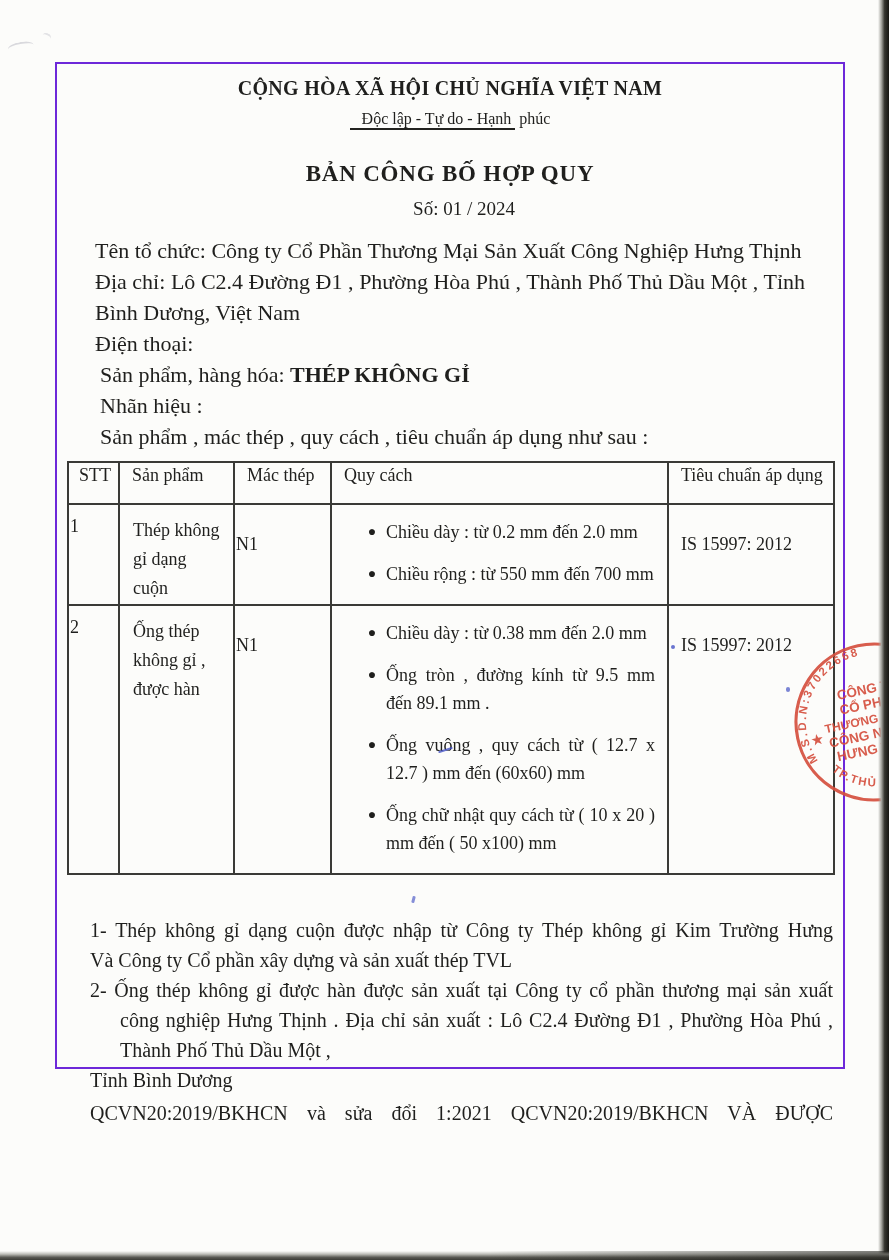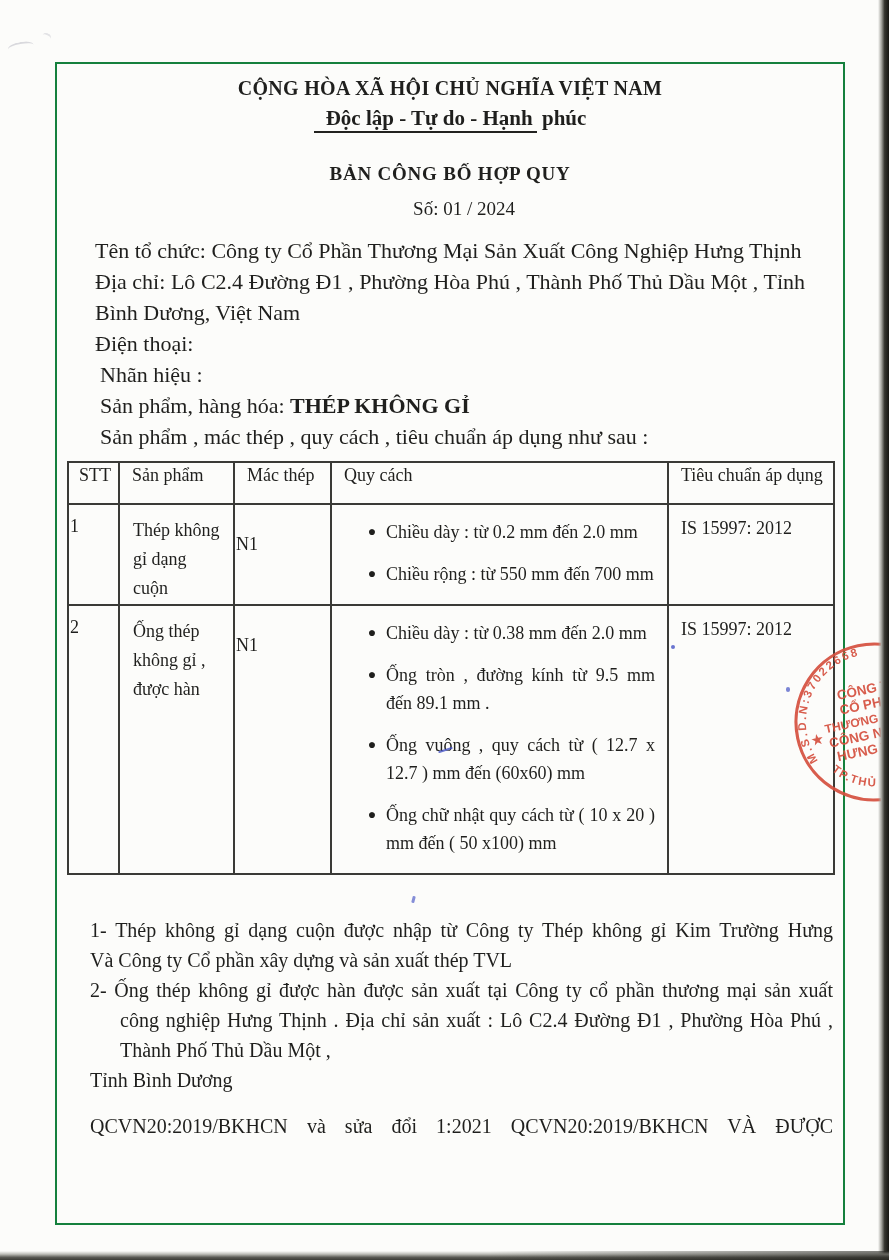--- a/index.html
+++ b/index.html
@@ -2,27 +2,27 @@
 <html><head>
 <meta charset="utf-8">
 <style>
   html,body{margin:0;padding:0;background:#ffffff;}
   .page{
     position:relative;width:889px;height:1260px;background:#fcfcfa;
     overflow:hidden;font-family:"Liberation Serif", serif;color:#1f1f1d;
   }
   
   .frame{
-    position:absolute;left:55px;top:62px;width:790px;height:1163px;
-    border:2px solid #15803d;box-sizing:border-box;background:transparent;
+    position:absolute;left:55px;top:62px;width:790px;height:1007px;
+    border:2px solid #6d28d9;box-sizing:border-box;background:transparent;
   }
   .h-national{margin:12px 6px 0;text-align:center;font-weight:bold;font-size:20px;line-height:24px;letter-spacing:.3px;}
-  .h-motto{margin:5px 4px 0;text-align:center;font-weight:bold;font-size:21px;line-height:27px;}
+  .h-motto{margin:5px 4px 0;text-align:center;font-weight:normal;font-size:16px;line-height:27px;}
   .h-motto .ul{border-bottom:2px solid #22221f;padding:0 4px 1px 12px;}
-  .h-title{margin:27px 0 0;text-align:center;font-weight:bold;font-size:19px;line-height:30px;letter-spacing:.8px;}
+  .h-title{margin:27px 0 0;text-align:center;font-weight:bold;font-size:23px;line-height:30px;letter-spacing:.8px;}
   .h-so{margin:7px 14px 0;text-align:center;font-size:19px;line-height:26px;padding-left:28px;}
   .info{margin:13px 38px 0 38px;font-size:22px;line-height:31px;}
   .info p{margin:0;}
   .info .addr{text-align:justify;}
   .info .shift{margin-left:5px;}
   .b{font-weight:bold;}
   .gap-top{margin-top:4px;}
 
   table.spec{
     border-collapse:collapse;table-layout:fixed;width:766px;margin:9px 0 0 10px;
@@ -31,21 +31,21 @@
   table.spec td,table.spec th{
     border:2px solid #3a3a36;vertical-align:top;box-sizing:border-box;
     font-weight:normal;text-align:left;
   }
   th.h{height:42px;vertical-align:middle;padding:2px 6px 2px 12px;}
   th.h.c{text-align:center;padding-left:9px;}
   td.stt{text-align:center;padding-top:11px;}
   td.sp{padding:11px 8px 0 13px;text-align:justify;line-height:29px;}
   td.mac{text-align:center;padding-top:29px;}
   td.qc{padding:13px 8px 2px 26px;}
-  td.tc{padding:13px 6px 0 12px;}
+  td.tc{padding:29px 6px 0 12px;}
   tr.r1 td{height:92px;}
   tr.r2 td{height:230px;}
   .qc-item{display:flex;margin:0 0 14px 0;}
   .qc-bullet{flex:none;width:28px;text-align:center;font-size:14px;line-height:28px;}
   .qc-text{flex:1;text-align:justify;line-height:28px;padding-right:4px;}
 
   .notes{margin:40px 10px 0 33px;font-size:20px;line-height:30px;}
   .notes div{margin:0;}
   .jline{text-align:justify;text-align-last:justify;white-space:nowrap;overflow:hidden;}
   .ind{padding-left:30px;box-sizing:border-box;}
@@ -86,22 +86,22 @@
     <div class="h-national">CỘNG HÒA XÃ HỘI CHỦ NGHĨA VIỆT NAM</div>
     <div class="h-motto"><span class="ul">Độc lập - Tự do - Hạnh</span><span> phúc</span></div>
 
     <div class="h-title">BẢN CÔNG BỐ HỢP QUY</div>
     <div class="h-so">Số: 01 / 2024</div>
 
     <div class="info">
       <p>Tên tổ chức: Công ty Cổ Phần Thương Mại Sản Xuất Công Nghiệp Hưng Thịnh</p>
       <p class="addr">Địa chỉ: Lô C2.4 Đường Đ1 , Phường Hòa Phú , Thành Phố Thủ Dầu Một , Tỉnh Bình Dương, Việt Nam</p>
       <p>Điện thoại:</p>
+      <p class="shift gap-top"><span>Sản phẩm, hàng hóa: </span><span class="b">THÉP KHÔNG GỈ</span></p>
       <p class="shift">Nhãn hiệu :</p>
-      <p class="shift gap-top"><span>Sản phẩm, hàng hóa: </span><span class="b">THÉP KHÔNG GỈ</span></p>
       <p class="shift">Sản phẩm , mác thép , quy cách , tiêu chuẩn áp dụng như sau :</p>
     </div>
 
     <table class="spec">
       <colgroup>
           <col style="width:51px">
           <col style="width:115px">
           <col style="width:97px">
           <col style="width:337px">
           <col style="width:166px">
@@ -158,21 +158,21 @@
       </table>
 
     <div class="notes">
       <div class="jline">1-  Thép không gỉ dạng cuộn được nhập từ Công ty Thép không gỉ Kim Trường Hưng</div>
       <div>Và Công ty Cổ phần xây dựng và sản xuất thép TVL</div>
       <div class="jline">2-  Ống thép không gỉ được hàn được sản xuất tại Công ty cổ phần thương mại sản xuất</div>
       <div class="jline ind">công nghiệp Hưng Thịnh . Địa chỉ sản xuất : Lô C2.4 Đường Đ1 , Phường Hòa Phú ,</div>
       <div class="ind">Thành Phố Thủ Dầu Một ,</div>
       <div>Tỉnh Bình Dương</div>
     </div>
-    <div class="notes qcvn" style="margin-top:16px;">
+    <div class="notes qcvn" style="margin-top:3px;">
       <div class="jline l1">QCVN20:2019/BKHCN và sửa đổi 1:2021 QCVN20:2019/BKHCN VÀ ĐƯỢC</div>
     </div>
 
   </div>
 
   <svg class="stamp" viewBox="0 0 212 212">
     <circle cx="106" cy="106" r="78" fill="none" stroke="#d5503f" stroke-width="3.2"></circle>
     <defs>
       <path id="arcTop" d="M 44.4,134.7 A 68,68 0 1 1 167.6,134.7" fill="none"></path>
       <path id="arcBottom" d="M 56,147 A 65,65 0 0 0 156,147" fill="none"></path>

